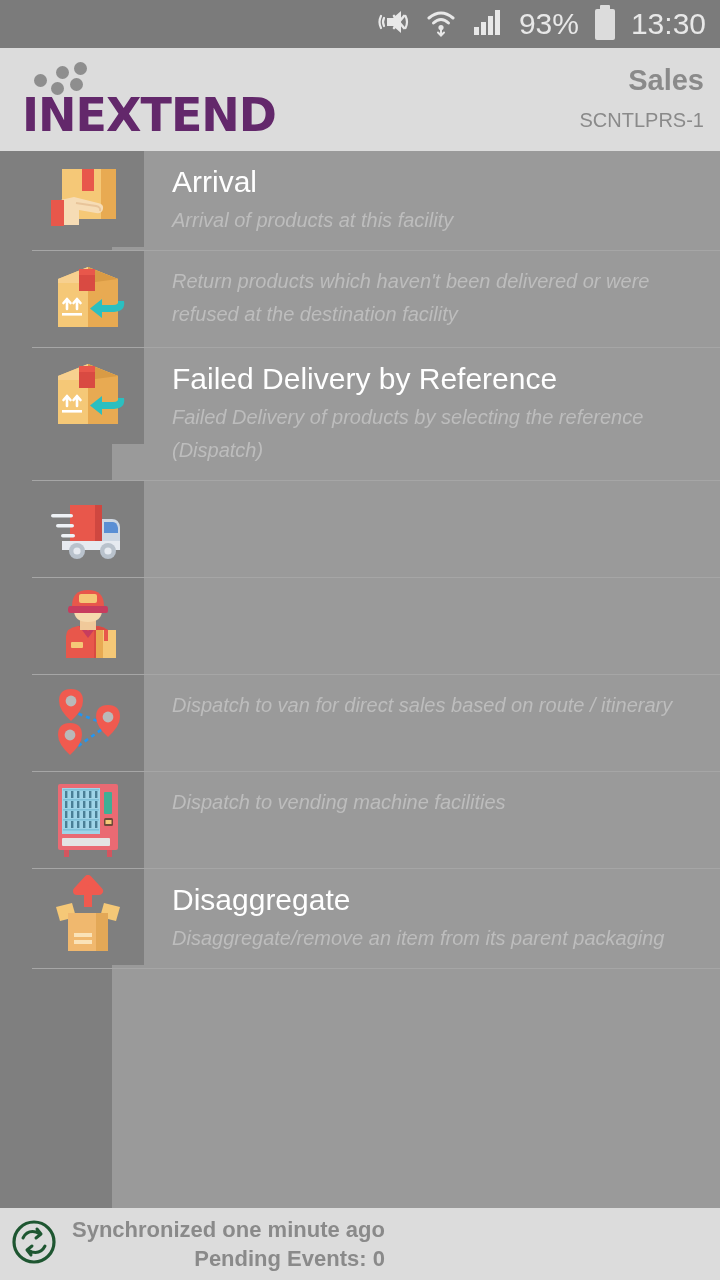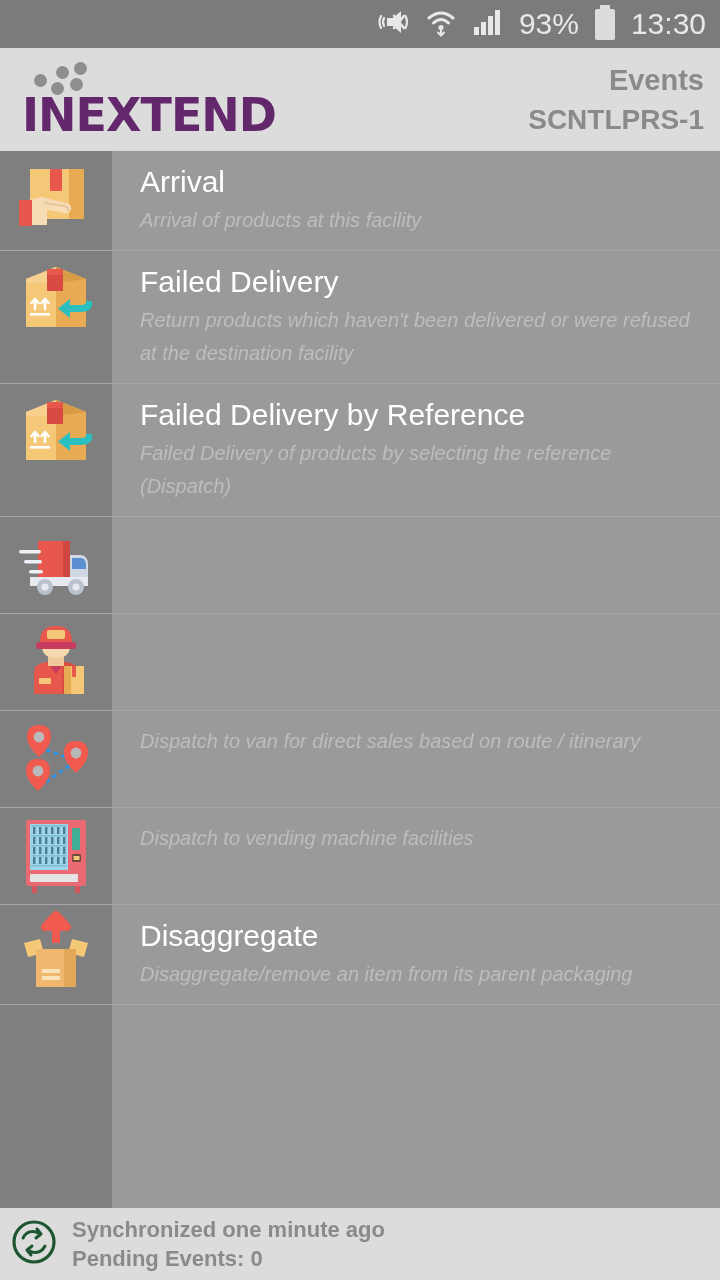--- a/index.html
+++ b/index.html
@@ -96,32 +96,33 @@
     text-align: right;
     color: #8a8a8a;
   }
   .sitebox .site-name {
     font-size: 29px;
     font-weight: bold;
     line-height: 40px;
     letter-spacing: 0px;
   }
   .sitebox .site-code {
-    font-size: 28px;
-    font-weight: bold;
+    font-size: 20px;
+    font-weight: normal;
     line-height: 40px;
     letter-spacing: 0px;
   }
 
   
   .list {
     flex: 1 1 auto;
     position: relative;
     overflow: hidden;
     background: #9a9a9a;
+    padding-left: 32px;
   }
   .iconrail {
     position: absolute;
     top: 0; left: 0; bottom: 0;
     width: 112px;
     background: #7f7f7f;
   }
   .rows {
     position: relative;
     z-index: 2;
@@ -161,20 +162,21 @@
   }
 
   
   .footer {
     flex: 0 0 72px;
     background: #dcdcdc;
     display: flex;
     align-items: center;
     padding: 0 0 0 10px;
     gap: 14px;
+    text-align: right;
   }
   .sync-ico { flex: 0 0 48px; }
   .footer-texts { line-height: 1.0; }
   .footer-line {
     color: #8a8a8a;
     font-size: 22px;
     font-weight: bold;
     line-height: 29px;
     font-family: "Liberation Sans", sans-serif;
   }
@@ -228,21 +230,21 @@
         <i style="left:4px;  top:12px;"></i>
         <i style="left:21px; top:20px;"></i>
         <i style="left:26px; top:4px;"></i>
         <i style="left:40px; top:16px;"></i>
         <i style="left:44px; top:0px;"></i>
       </div>
       <div class="brand-word">INEXTEND</div>
     </div>
 
     <div class="sitebox">
-      <div class="site-name">Events</div>
+      <div class="site-name">Sales</div>
       <div class="site-code">SCNTLPRS-1</div>
     </div>
   </div>
 
   <div class="list">
     <div class="iconrail"></div>
     <div class="rows">
 
       <div class="row">
         <div class="row-icon">
@@ -271,21 +273,20 @@
             <path d="M42 10 L72 22 L42 26 Z" fill="#d99b45"></path>
             <rect x="33" y="12" width="16" height="22" fill="#d94a42"></rect>
             <rect x="33" y="12" width="16" height="6" fill="#e8574b"></rect>
             <path d="M21 52 L21 42 M21 42 L17.5 46 M21 42 L24.5 46" stroke="#ffffff" stroke-width="2.6" fill="none" stroke-linecap="round"></path>
             <path d="M31 52 L31 42 M31 42 L27.5 46 M31 42 L34.5 46" stroke="#ffffff" stroke-width="2.6" fill="none" stroke-linecap="round"></path>
             <rect x="16" y="56" width="20" height="2.6" fill="#ffffff"></rect>
             <path d="M78 44 Q80 54 68 55 L56 55 L56 61 L44 51.5 L56 42 L56 48 L67 48 Q73 48 72 44 Z" fill="#2bbfc0"></path>
           </svg>
         </div>
         <div class="row-body">
-          <div class="row-title">Failed Delivery</div>
           <div class="row-desc">Return products which haven't been delivered or were refused at the destination facility</div>
         </div>
       </div>
 
       <div class="row">
         <div class="row-icon">
           <svg width="84" height="84" viewBox="0 0 84 84">
             <path d="M12 22 L42 10 L72 22 L72 70 L12 70 Z" fill="#f5c877"></path>
             <path d="M42 10 L72 22 L72 70 L42 70 Z" fill="#e8aa52"></path>
             <path d="M12 22 L42 10 L42 26 L12 26 Z" fill="#f7d08f"></path>

